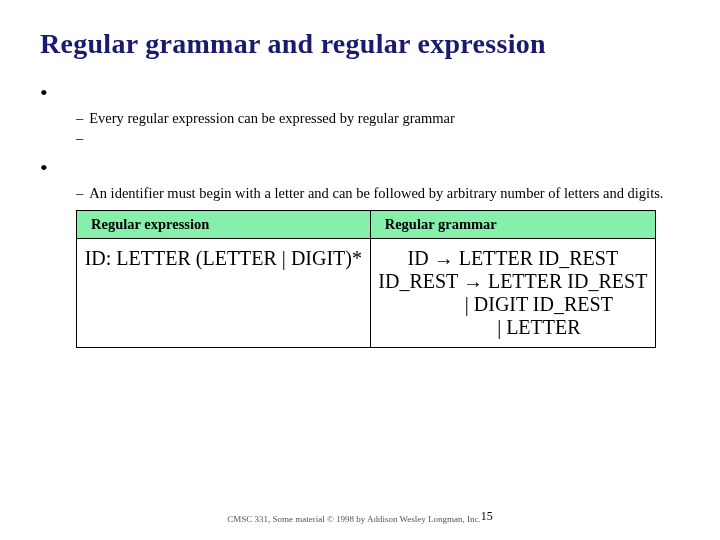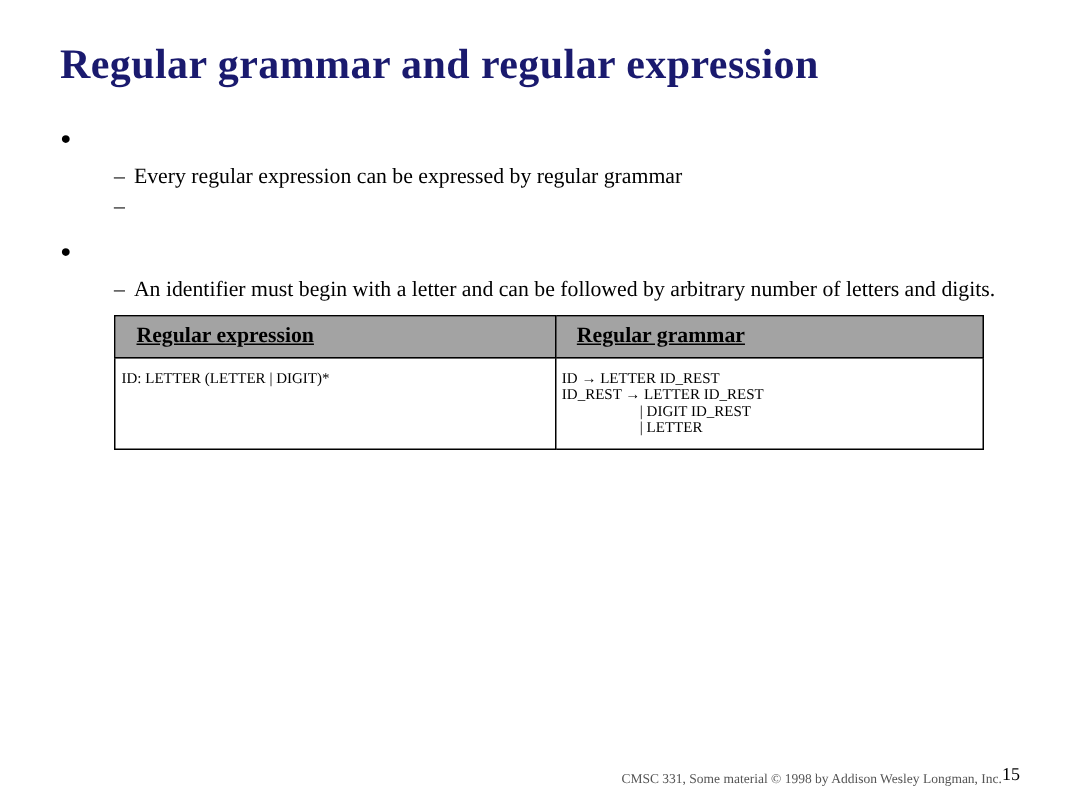--- a/index.html
+++ b/index.html
@@ -63,40 +63,39 @@
     table {
       border-collapse: collapse;
       width: 580px;
     }
     th {
       border: 1.5px solid #000;
       padding: 5px 14px;
       font-size: 14.5px;
       font-weight: bold;
       text-align: left;
-      background: #a3a3a3;
-      text-decoration: underline;
+      background: #86efac;
     }
     td {
       border: 1.5px solid #000;
       padding: 8px 4px;
-      font-size: 10px;
-      text-align: left;
+      font-size: 20px;
+      text-align: center;
       vertical-align: top;
     }
     .arrow {
       font-family: Arial, sans-serif;
     }
     .footer {
       position: absolute;
       bottom: 12px;
       left: 40px;
       right: 40px;
       display: flex;
-      justify-content: flex-end;
+      justify-content: center;
       align-items: flex-end;
       font-size: 9px;
       color: #555555;
     }
     .page-num {
       font-size: 12px;
       color: #000;
       font-family: Times New Roman, serif;
     }
   </style>

